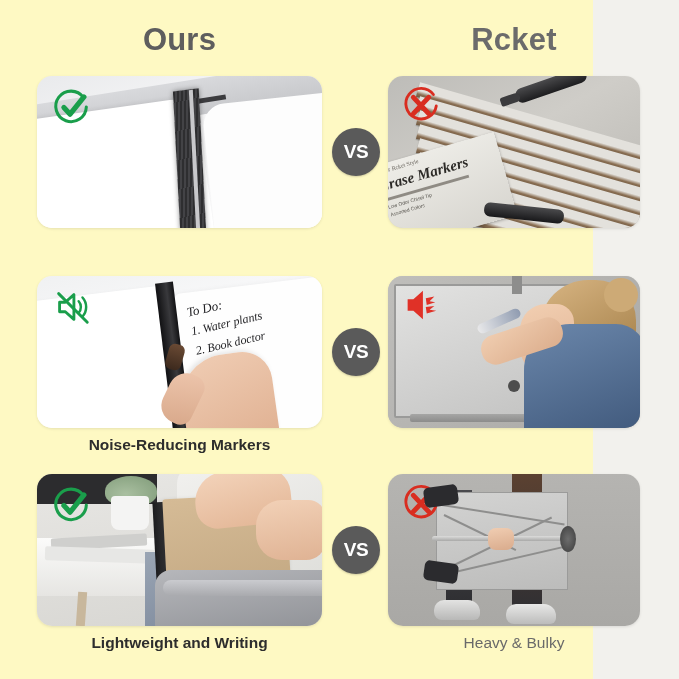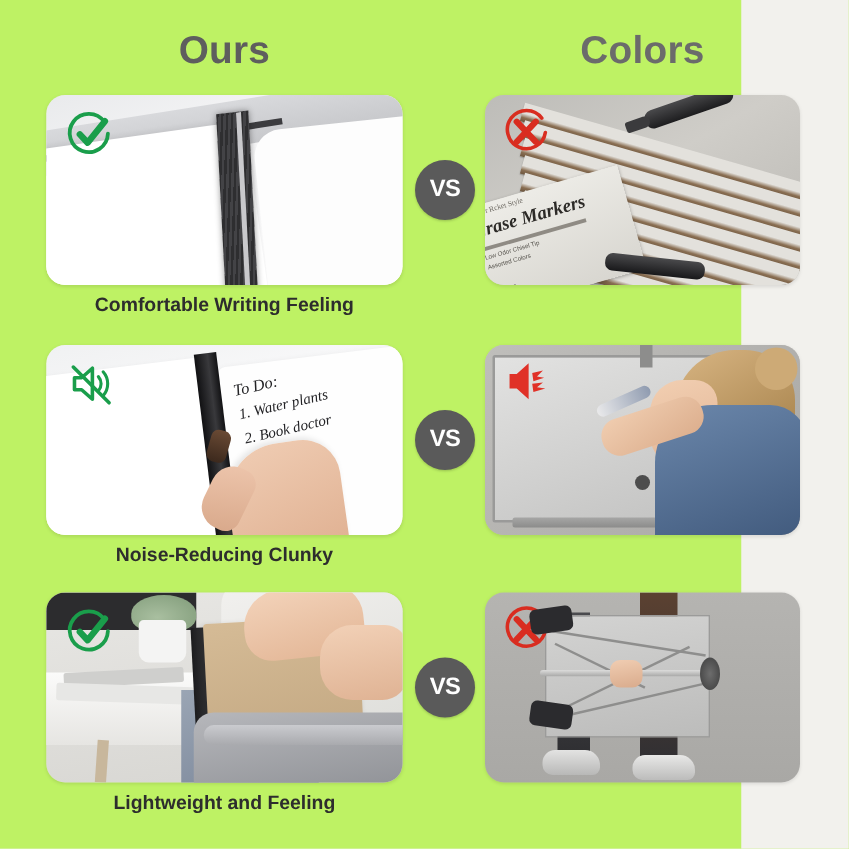--- a/index.html
+++ b/index.html
@@ -10,21 +10,21 @@
     width: 679px;
     height: 679px;
     background: #f2f1ed;
     font-family: "Liberation Sans", sans-serif;
     overflow: hidden;
   }
   .page {
     position: relative;
     width: 593px;
     height: 679px;
-    background: #bef264;
+    background: #fef9c3;
   }
 
   
   .headers {
     position: absolute;
     top: 20px;
     left: 0;
     width: 679px;
     height: 46px;
   }
@@ -482,21 +482,21 @@
     border-radius: 50%; z-index:9;
   }
 </style>
 </head>
 <body>
 
 <div class="page">
 
   <div class="headers">
     <div class="col-title ours">Ours</div>
-    <div class="col-title others">Colors</div>
+    <div class="col-title others">Rcket</div>
   </div>
 
   <div class="row r1">
 
     <div class="card left wb-left">
       <div class="scene">
         <div class="topstrip"></div>
         <div class="edge"></div>
         <div class="panel-a"></div>
         <div class="spine"></div>
@@ -536,21 +536,20 @@
         </div>
       </div>
       <div class="badge red">
         <svg viewBox="0 0 44 44">
           <path d="M35 11 A16 16 0 1 0 38 23" fill="none" stroke="#d92d20" stroke-width="3" stroke-linecap="round"></path>
           <path d="M14 14 L30 31 M30 14 L14 31" fill="none" stroke="#d92d20" stroke-width="5.2" stroke-linecap="round"></path>
         </svg>
       </div>
     </div>
 
-    <div class="caption left">Comfortable Writing Feeling</div>
   </div>
 
   <div class="row r2">
 
     <div class="card left note">
       <div class="scene">
         <div class="page-l"></div>
         <div class="binder"></div>
         <div class="page-r">
           <div class="todo">
@@ -595,21 +594,21 @@
       </div>
       <div class="badge red">
         <svg viewBox="0 0 44 44">
           <path d="M8 16 H14 L24 7 V37 L14 28 H8 Z" fill="#e03127"></path>
           <path d="M27 15 L36 13 L31 18 L37 19 L28 22 Z" fill="#e03127"></path>
           <path d="M27 24 L36 23 L31 27 L38 28 L28 31 Z" fill="#e03127"></path>
         </svg>
       </div>
     </div>
 
-    <div class="caption left">Noise-Reducing Clunky</div>
+    <div class="caption left">Noise-Reducing Markers</div>
   </div>
 
   <div class="row r3">
 
     <div class="card left port">
       <div class="scene">
         <div class="dark-top"></div>
         <div class="plant-leaf"></div>
         <div class="plant-pot"></div>
         <div class="table"></div>
@@ -653,16 +652,17 @@
         <div class="wheel"></div>
       </div>
       <div class="badge red">
         <svg viewBox="0 0 44 44">
           <path d="M35 11 A16 16 0 1 0 38 23" fill="none" stroke="#d92d20" stroke-width="3" stroke-linecap="round"></path>
           <path d="M14 14 L30 31 M30 14 L14 31" fill="none" stroke="#d92d20" stroke-width="5.2" stroke-linecap="round"></path>
         </svg>
       </div>
     </div>
 
-    <div class="caption left">Lightweight and Feeling</div>
+    <div class="caption left">Lightweight and Writing</div>
+    <div class="caption right">Heavy &amp; Bulky</div>
   </div>
 
 </div>
 
 </body></html>

